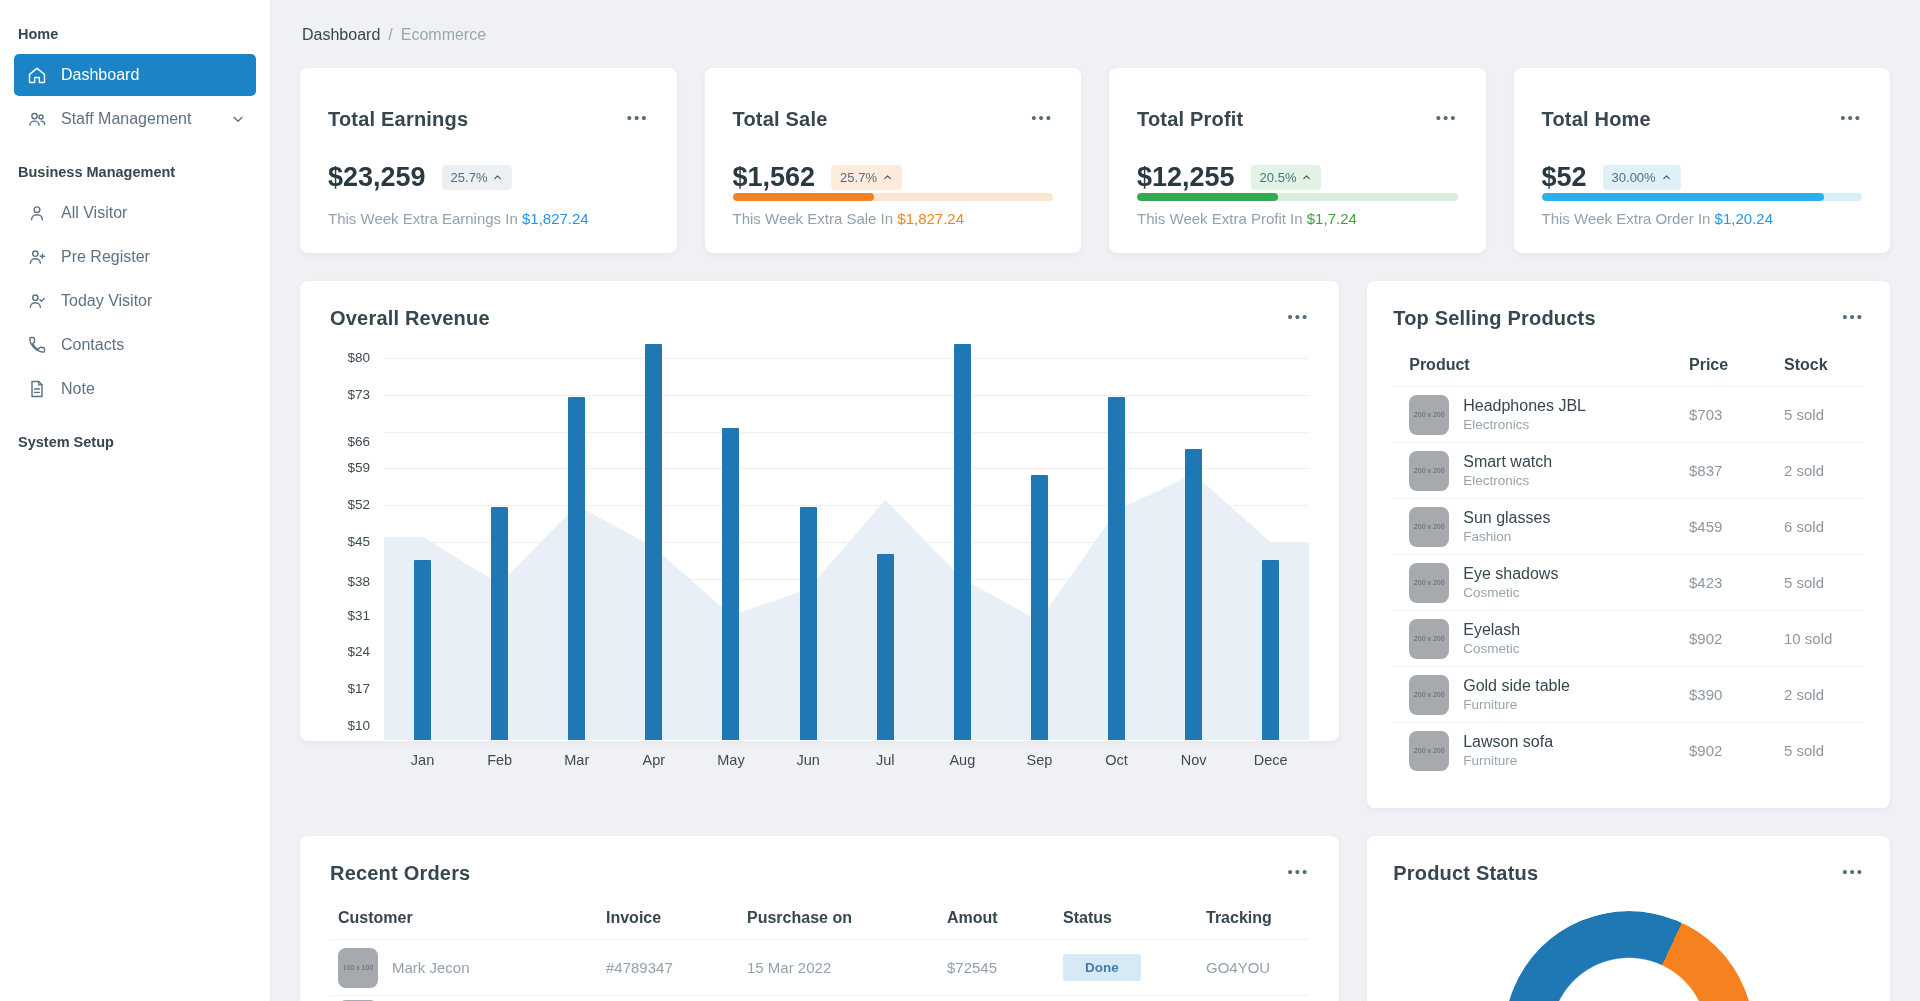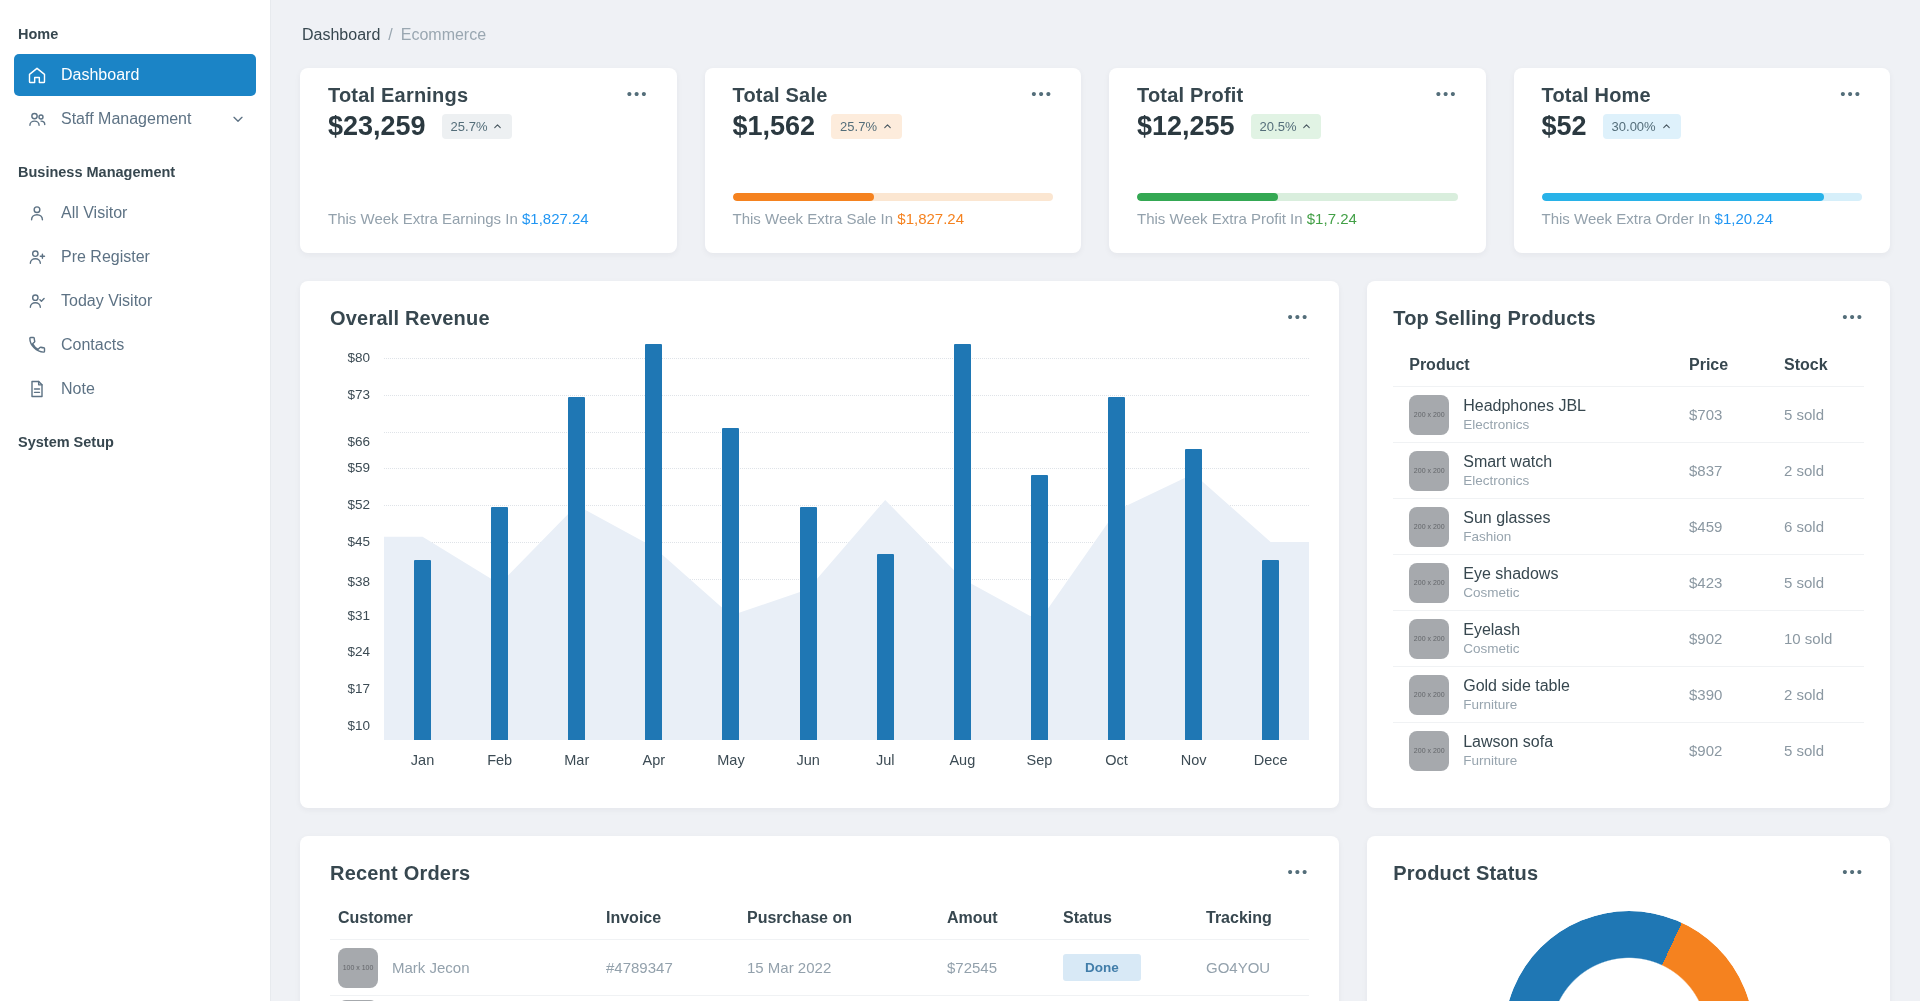--- a/index.html
+++ b/index.html
@@ -28,32 +28,32 @@
   .crumb-section { color:#37474f; margin-right:8px; cursor:pointer; }
   .breadcrumb .sep { margin-right:8px; }
 
   .card { background:#fff; border-radius:8px; box-shadow:0 2px 6px rgba(30,45,62,.05); }
   .card-head { display:flex; align-items:flex-start; justify-content:space-between; }
   .card-title { margin:0; font-size:20px; font-weight:700; color:#37474f; letter-spacing:.2px; }
   .menu-dots { border:none; background:none; padding:2px 0 0; font-size:15px; letter-spacing:2px; color:#546e7a; cursor:pointer; line-height:1; }
 
   
   .stats-row { display:flex; gap:28px; }
-  .stat-card { flex:1; height:185px; padding:16px 28px; position:relative; }
-  .stat-value-row { display:flex; align-items:center; margin-top:4px; gap:16px; }
+  .stat-card { flex:1; height:185px; padding:40px 28px; position:relative; }
+  .stat-value-row { display:flex; align-items:center; margin-top:31px; gap:16px; }
   .stat-value { font-size:27px; font-weight:700; color:#2b3940; }
   .badge { display:inline-flex; align-items:center; gap:5px; font-size:13px; color:#546e7a; padding:5px 9px; border-radius:4px; }
   .badge svg { width:11px; height:11px; stroke:#46555e; stroke-width:2.4; fill:none; }
   .progress { position:absolute; left:28px; right:28px; bottom:52px; height:8px; border-radius:6px; overflow:hidden; }
   .progress i { display:block; height:100%; border-radius:6px; }
   .stat-footer { position:absolute; left:28px; right:28px; bottom:26px; font-size:15px; color:#93a1ac; white-space:nowrap; }
 
   
   .row2 { display:flex; gap:28px; margin-top:28px; }
-  .revenue-card { flex:2.08; height:527px; padding:26px 30px; }
+  .revenue-card { flex:2.08; height:460px; padding:26px 30px; }
   .products-card { flex:1; height:527px; padding:26px 26px; }
 
   .chart-wrap { display:flex; margin-top:28px; }
   .y-axis { width:54px; position:relative; height:382px; }
   .ytick { position:absolute; right:14px; font-size:13.5px; color:#3c4b54; }
   .plot { flex:1; position:relative; height:382px; }
   .gridline { position:absolute; left:0; right:0; height:0; border-top:1px dotted #dfe3e8; }
   .area-svg { position:absolute; left:0; top:0; width:100%; height:382px; }
   .bars { position:absolute; left:0; top:0; width:100%; height:382px; display:flex; }
   .bar-col { flex:1; display:flex; align-items:flex-end; justify-content:center; height:100%; }

